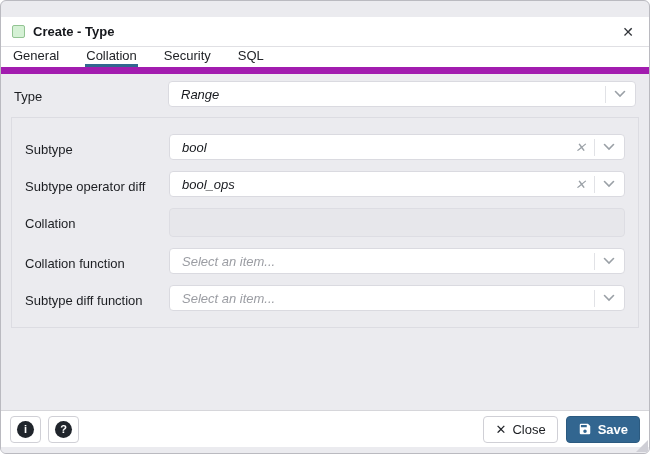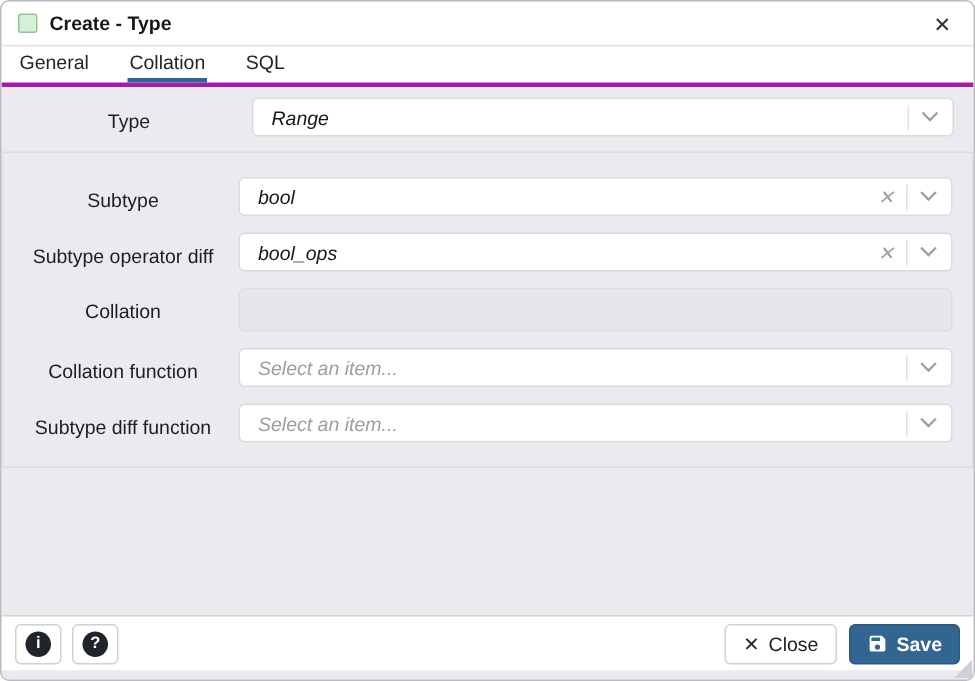--- a/index.html
+++ b/index.html
@@ -15,65 +15,64 @@
     border-radius: 6px;
     overflow: hidden;
     display: flex; flex-direction: column;
     background: #ebebef;
   }
   
   .titlebar {
     height: 30px; background: #fff;
     border-bottom: 1px solid #e0e0e4;
     display: flex; align-items: center;
-    padding: 0 12px 0 11px; flex: none;
+    padding: 0 12px 0 11px; flex: none; margin-top: 16px;
   }
   .type-icon {
     width: 13px; height: 13px;
     background: #d5f1d5; border: 1px solid #93c493;
     border-radius: 2px; margin-right: 8px; flex: none;
   }
   .title { font-size: 13px; font-weight: bold; color: #16181d; }
   .close-btn {
     margin-left: auto; background: none; border: none;
     font-size: 14px; color: #303338; cursor: pointer;
     line-height: 1; padding: 2px 3px;
   }
   
   .tabbar {
     height: 27px; background: #fff;
-    border-bottom: 3px solid #a21caf;
+    border-bottom: 7px solid #a21caf;
     display: flex; align-items: stretch;
     padding-left: 11px; gap: 25px; flex: none;
   }
   .tab {
     font-size: 13px; color: #222428;
     display: flex; align-items: center;
     border-bottom: 3px solid transparent;
     padding: 0 1px; cursor: pointer; background: none; border-top: none;
     border-left: none; border-right: none;
     font-family: "Liberation Sans", sans-serif;
   }
   .tab.active { border-bottom-color: #326690; }
   
   .body { flex: 1; background: #ebebef; overflow: hidden; }
   .row { display: flex; align-items: flex-start; }
   .row-type { margin: 7px 13px 10px 13px; }
   .row-type .field-label { width: 154px; }
   .group-box {
-    margin: 0 0; border: 1px solid #dcdce2; border-radius: 0;
+    margin: 0 10px; border: 1px solid #dcdce2; border-radius: 0;
     padding: 5px 13px 16px 13px;
   }
   .group-box .row { margin-top: 11px; }
   .field-label {
     width: 144px; flex: none;
     font-size: 13px; color: #1c1e22;
     padding-top: 7px; line-height: 1.45;
     padding-right: 10px;
-    text-align: center;
   }
   .control {
     flex: 1; height: 26px;
     background: #fff; border: 1px solid #dadae0; border-radius: 4px;
     display: flex; align-items: center;
     padding-left: 12px; font-size: 13px;
     cursor: pointer;
     font-style: italic;
   }
   .control .value { color: #16181d; }
@@ -139,20 +138,21 @@
 
   <div class="titlebar">
     <span class="type-icon"></span>
     <span class="title">Create - Type</span>
     <button class="close-btn">✕</button>
   </div>
 
   <div class="tabbar">
     <button class="tab">General</button>
     <button class="tab active">Collation</button>
+    <button class="tab">Security</button>
     <button class="tab">SQL</button>
   </div>
 
   <div class="body">
 
     <div class="row row-type">
       <span class="field-label">Type</span>
       <div class="control">
         <span class="value">Range</span>
         <span class="adorn">

